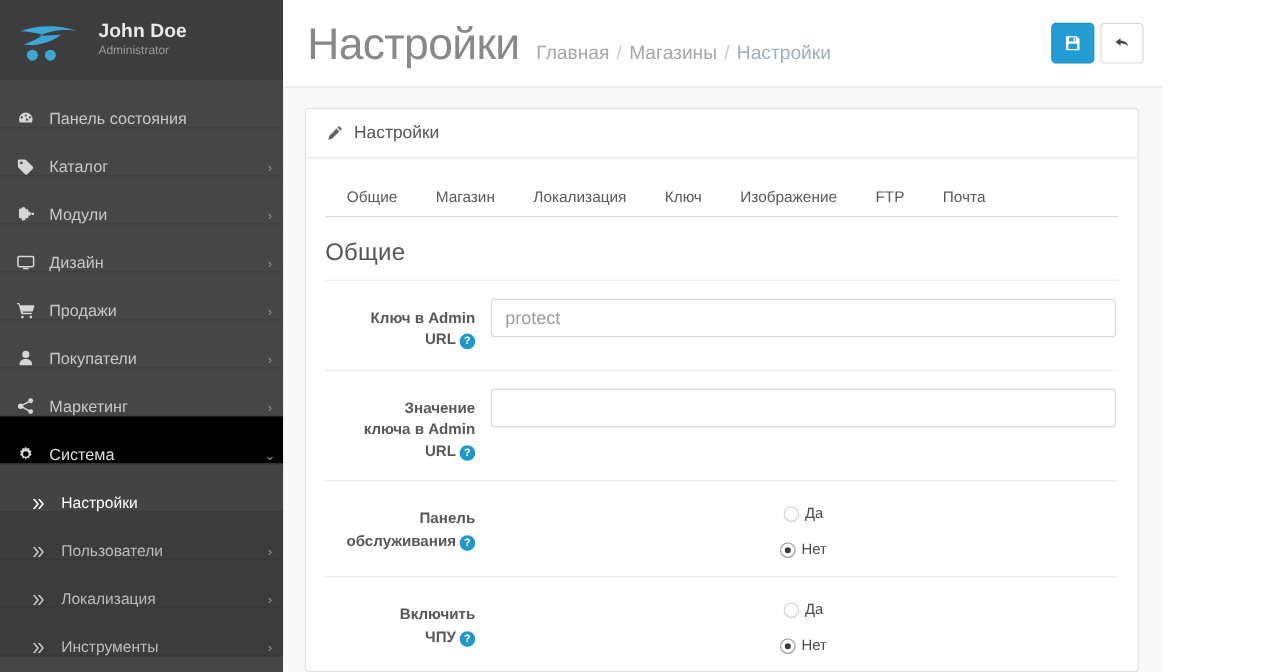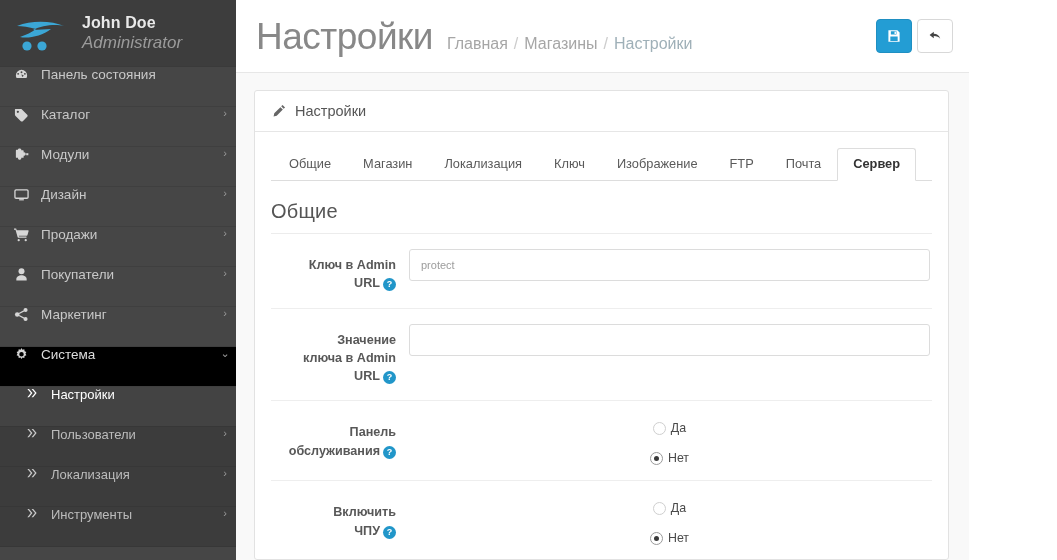--- a/index.html
+++ b/index.html
@@ -21,27 +21,27 @@
   .brand {
     height: 67px; min-height: 67px;
     background: #3d3d3d;
     display: flex; align-items: center;
     padding-left: 12px;
     border-bottom: 1px solid #3a3a3a;
   }
   .brand-logo { width: 66px; height: 48px; flex: 0 0 66px; }
   .brand-text { padding-left: 4px; line-height: 1.15; }
   .brand-name { color: #e9e9e9; font-size: 16px; font-weight: bold; letter-spacing: .1px; }
-  .brand-role { color: #9b9b9b; font-size: 17px; margin-top: 1px; font-style: italic; }
+  .brand-role { color: #9b9b9b; font-size: 10px; margin-top: 1px; }
 
   .nav { flex: 1 1 auto; }
   .nav-item {
     position: relative;
     height: 40px;
-    display: flex; align-items: flex-start;
+    display: flex; align-items: flex-end;
     padding-left: 14px;
     border-bottom: 1px solid #3f3f3f;
     color: #c8c8c8;
     font-size: 13.5px;
     cursor: pointer;
     background: #464646;
   }
   .nav-item .ico {
     width: 24px; flex: 0 0 24px;
     display: flex; align-items: center; justify-content: flex-start;
@@ -174,21 +174,21 @@
     font-size: 9px; font-weight: bold;
     vertical-align: middle; margin-left: 3px;
     position: relative; top: 1px;
   }
   .form-ctl { flex: 1 1 auto; padding-right: 2px; }
   input.txt {
     width: 100%; height: 32px;
     border: 1px solid #dcdcdc;
     border-radius: 3px;
     padding: 0 11px;
-    font-size: 11px; color: #555555;
+    font-size: 15px; color: #555555;
     font-family: "Liberation Sans", sans-serif;
     background: #ffffff;
     outline: none;
   }
   input.txt::placeholder { color: #9c9c9c; }
 
   .radios { display: flex; align-items: center; gap: 16px; padding-top: 5px; flex-direction: column; }
   .radio { display: flex; align-items: center; cursor: pointer; }
   .radio .dot {
     width: 13px; height: 13px; border-radius: 50%;
@@ -399,21 +399,20 @@
         <div class="panel-body">
 
           <div class="tabs">
             <div class="tab">Общие</div>
             <div class="tab">Магазин</div>
             <div class="tab">Локализация</div>
             <div class="tab">Ключ</div>
             <div class="tab">Изображение</div>
             <div class="tab">FTP</div>
             <div class="tab">Почта</div>
-            <div class="tab active">Сервер</div>
           </div>
 
           <h2 class="section-title">Общие</h2>
 
           <div class="form-row">
             <div class="form-label">
               <span>Ключ в Admin</span><br>
               <span>URL</span><span class="help">?</span>
             </div>
             <div class="form-ctl">

